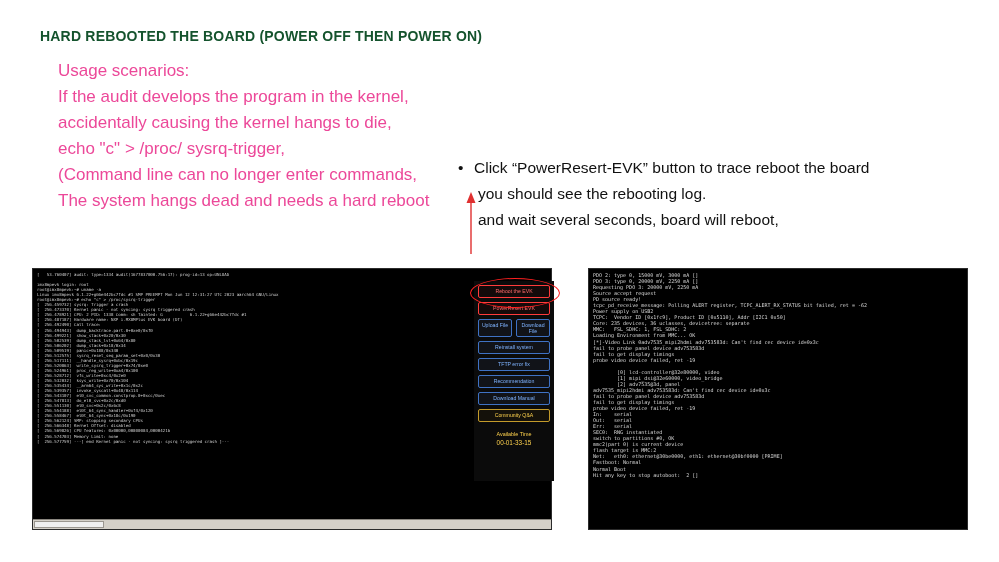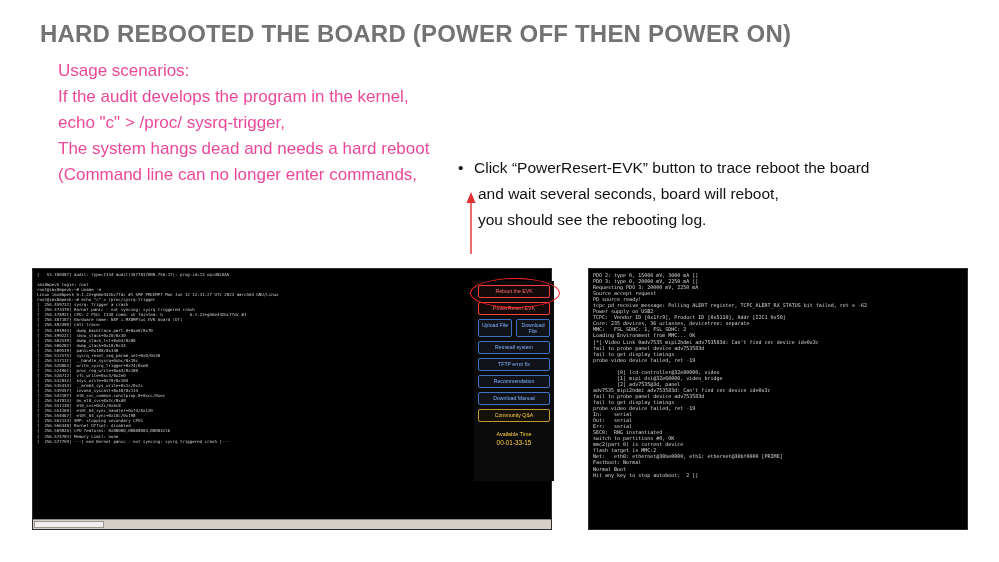--- a/index.html
+++ b/index.html
@@ -13,25 +13,25 @@
     font-family: "Liberation Sans", sans-serif;
     color: #000000;
     overflow: hidden;
     position: relative;
   }
 
   
   .slide-title {
     position: absolute;
     left: 40px;
-    top: 20px;
-    font-size: 24px;
+    top: 28px;
+    font-size: 14px;
     font-weight: bold;
     letter-spacing: 0.2px;
-    color: #737373;
+    color: #14532d;
     white-space: nowrap;
   }
 
   
   .usage-block {
     position: absolute;
     left: 58px;
     top: 58px;
     width: 430px;
     font-size: 17px;
@@ -218,32 +218,33 @@
   }
 </style>
 </head>
 <body>
 
 <div class="slide-title">HARD REBOOTED THE BOARD (POWER OFF THEN POWER ON)</div>
 
 <div class="usage-block">
   <div>Usage scenarios:</div>
   <div>If the audit develops the program in the kernel,</div>
+  <div>accidentally causing the kernel hangs to die,</div>
   <div>echo "c" &gt; /proc/ sysrq-trigger,</div>
+  <div>(Command line can no longer enter commands,</div>
   <div>The system hangs dead and needs a hard reboot</div>
-  <div>(Command line can no longer enter commands,</div>
 </div>
 
 <div class="bullet-block">
   <div class="bullet-row">
     <div class="bullet-dot">•</div>
     <div class="bullet-lines">
       <div>Click “PowerResert-EVK” button to trace reboot the board</div>
+      <div class="bullet-indent">you should see the rebooting log.</div>
       <div class="bullet-indent">and wait several seconds, board will reboot,</div>
-      <div class="bullet-indent">you should see the rebooting log.</div>
     </div>
   </div>
 </div>
 
 <svg class="red-arrow" viewBox="0 0 12 62">
   <line x1="6" y1="62" x2="6" y2="8" stroke="#e03030" stroke-width="1.4"></line>
   <polygon points="6,0 10.5,11 1.5,11" fill="#e03030"></polygon>
 </svg>
 
 <div class="term term-left">

